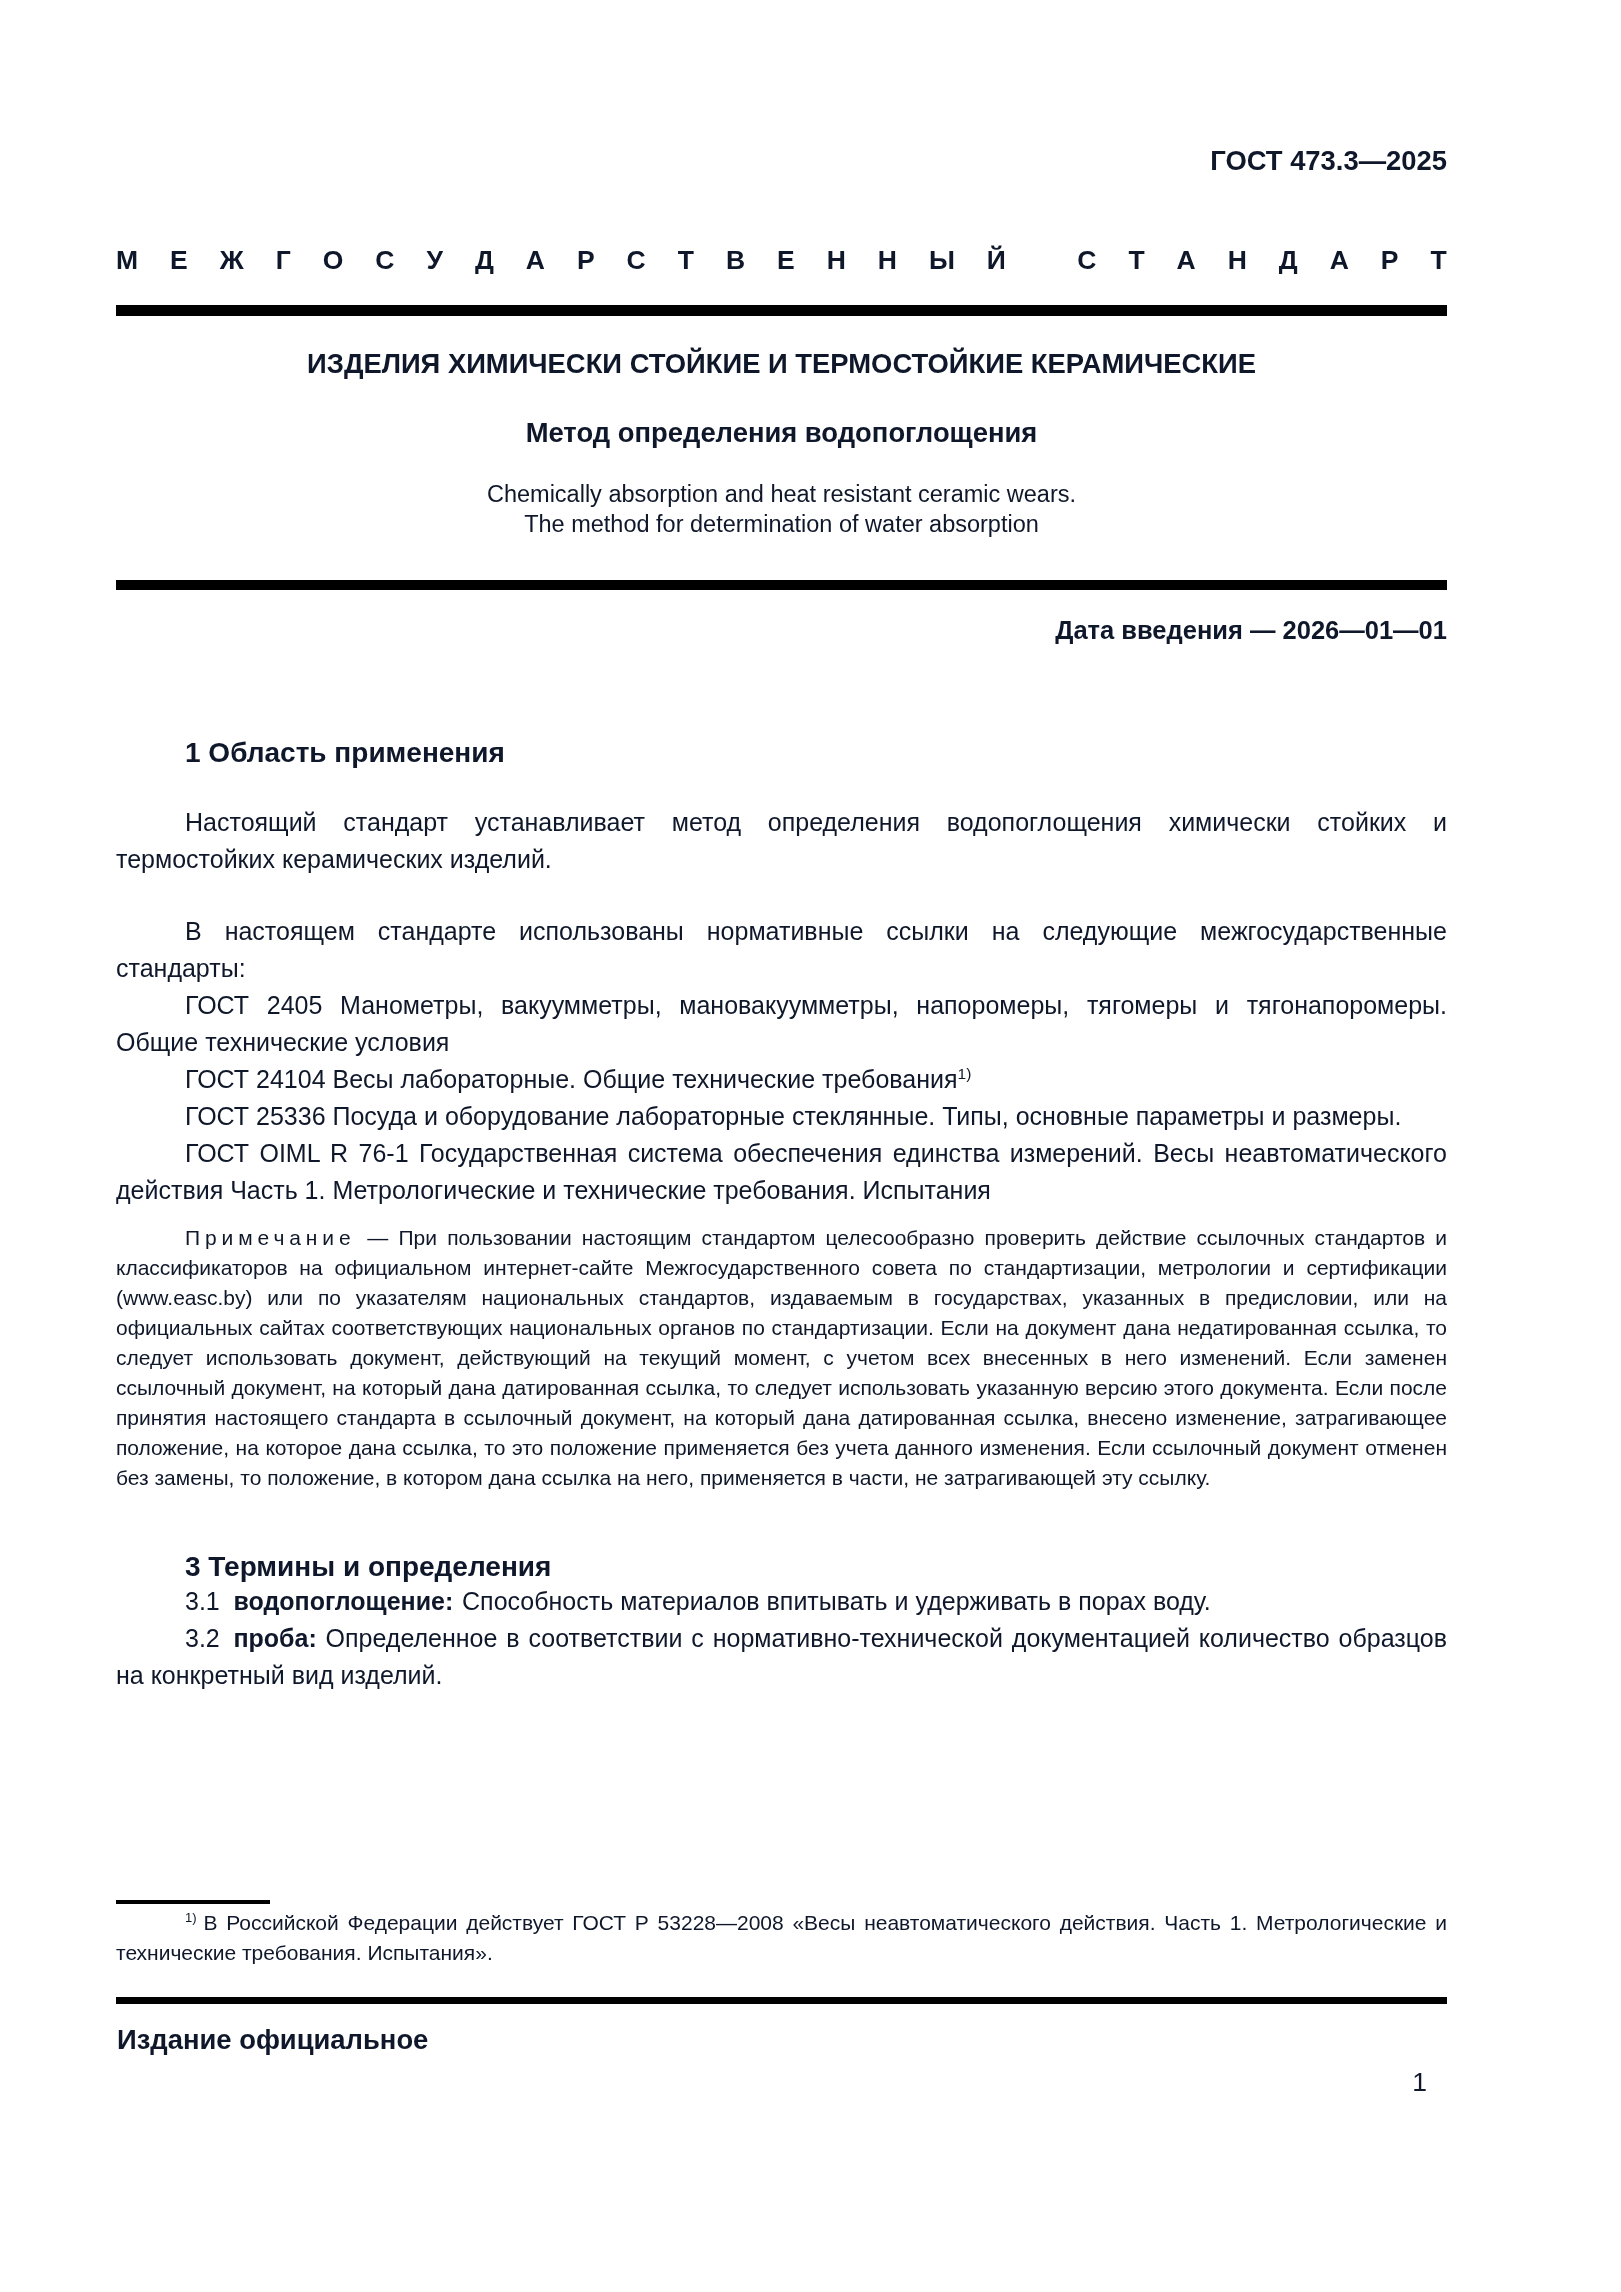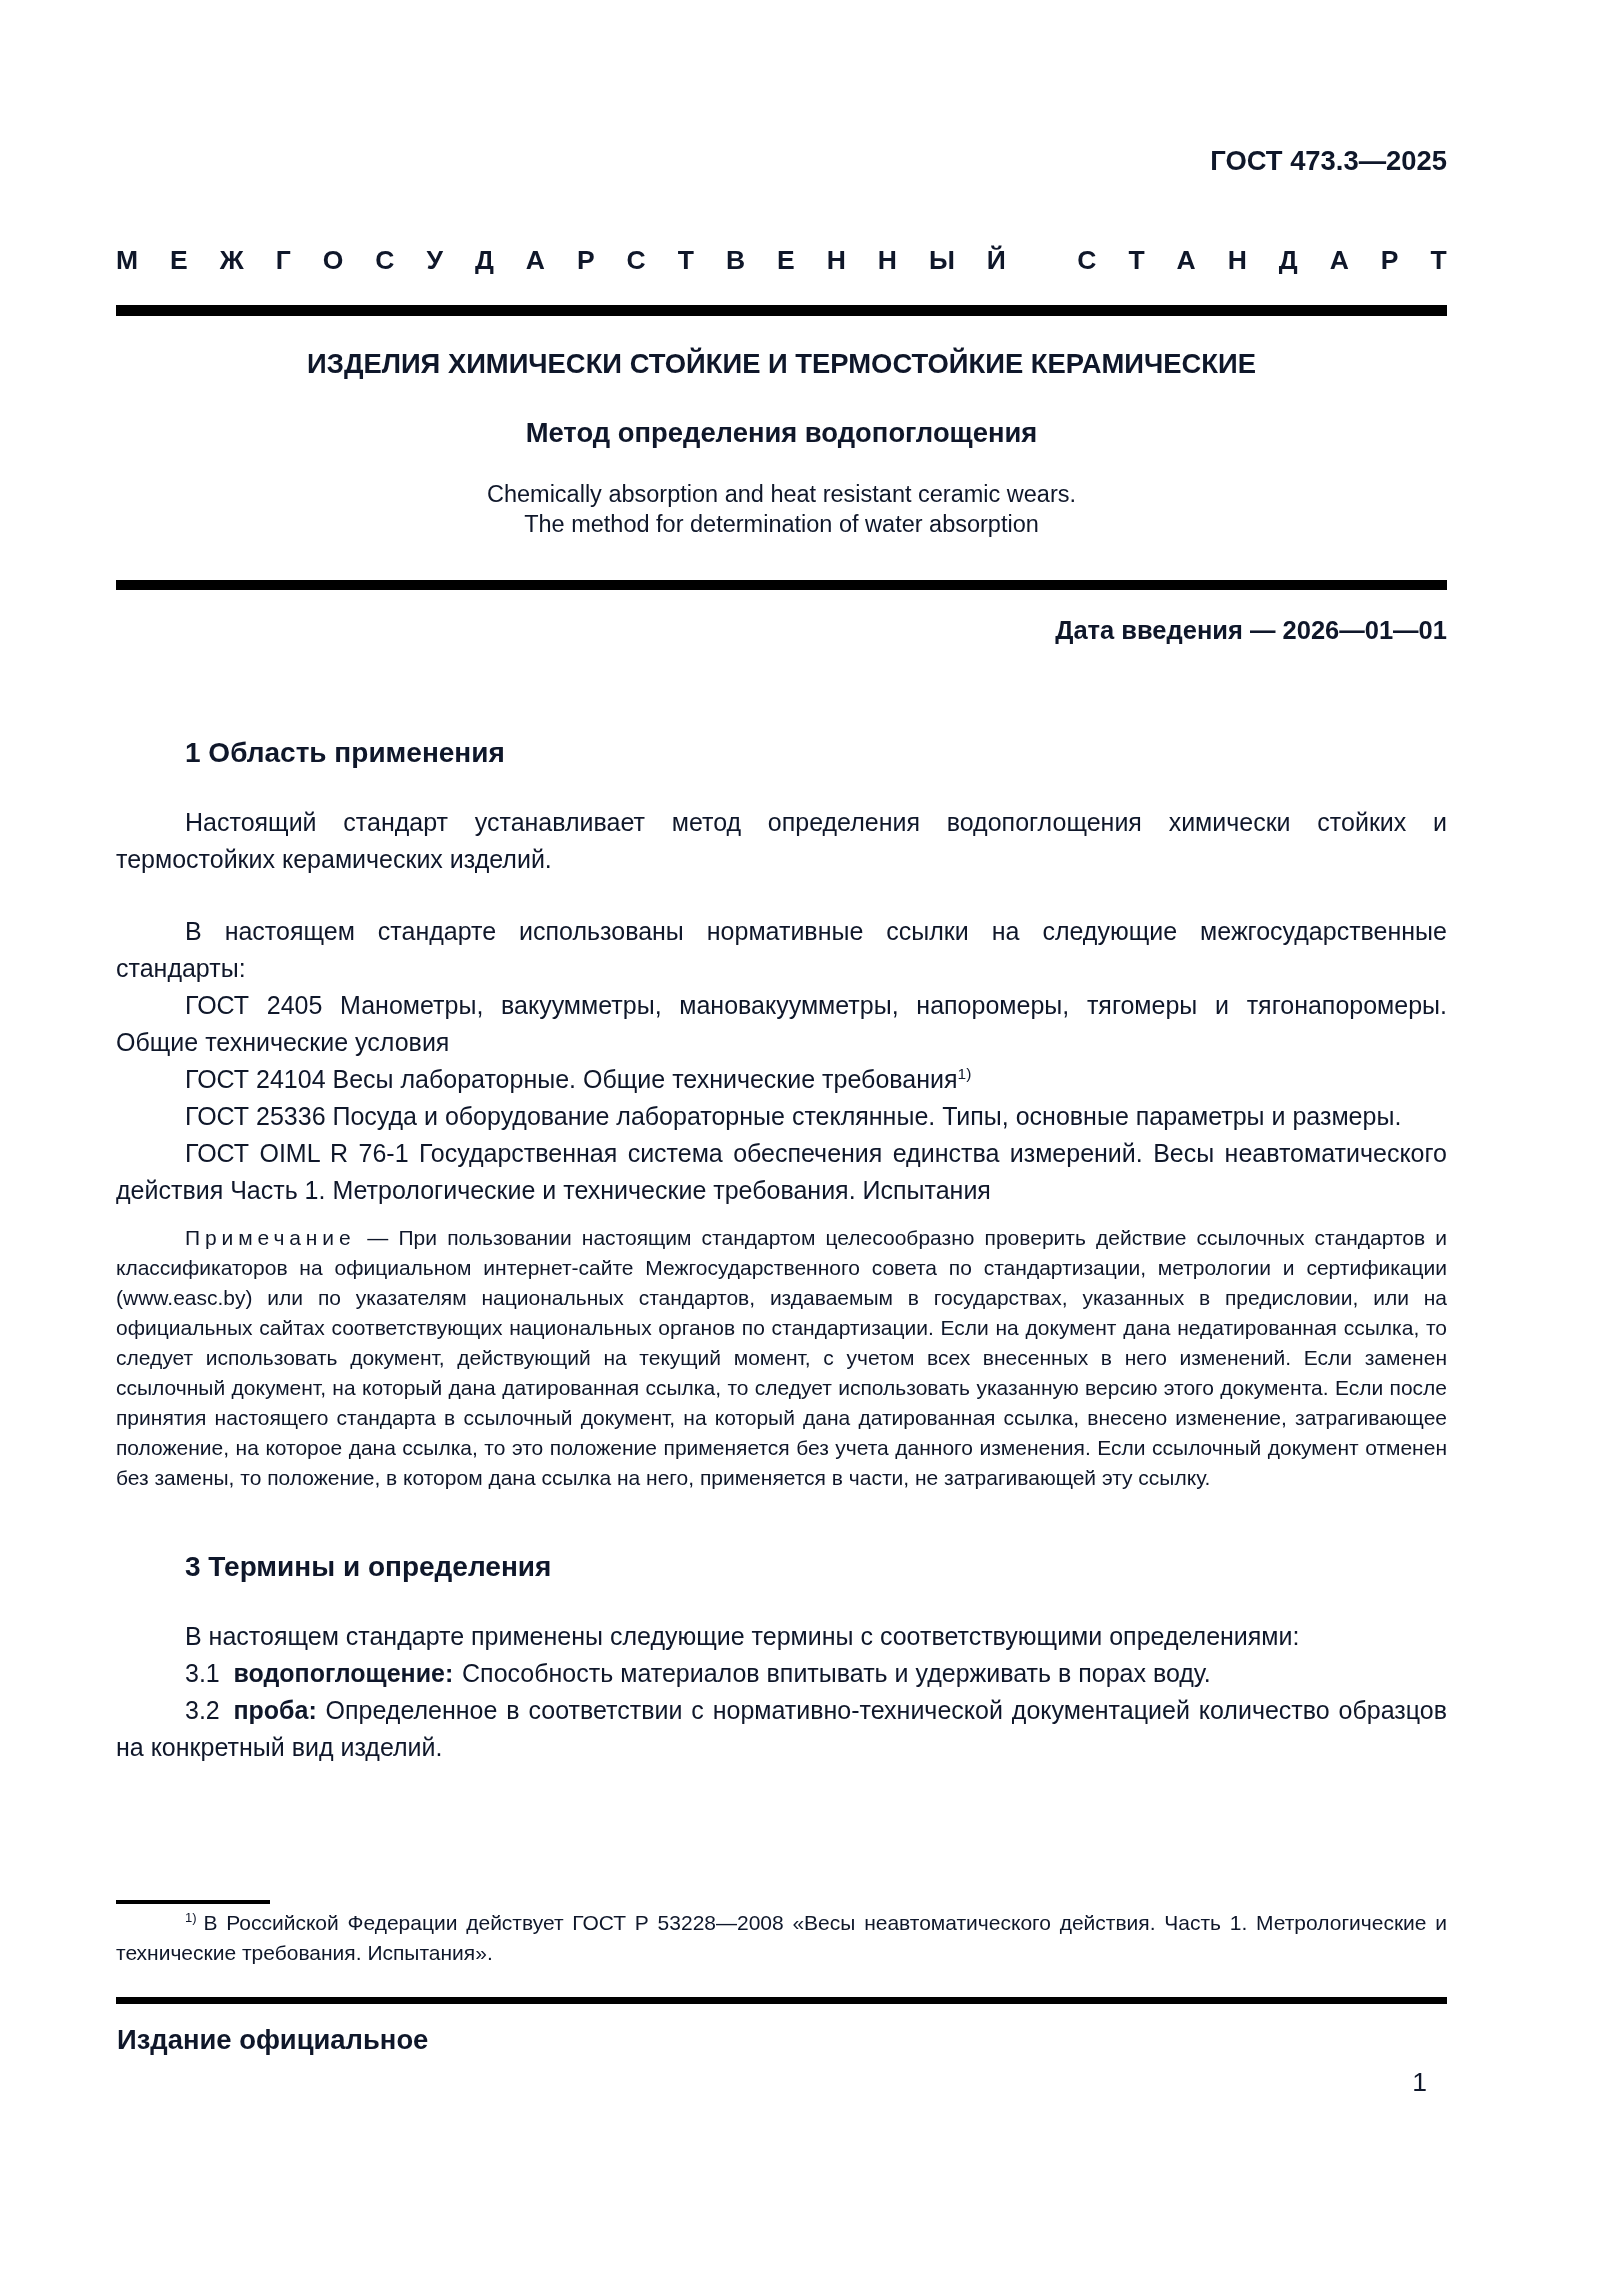--- a/index.html
+++ b/index.html
@@ -194,21 +194,20 @@
       <p>ГОСТ 2405 Манометры, вакуумметры, мановакуумметры, напоромеры, тягомеры и тягонапоромеры. Общие технические условия</p>
       <p><span>ГОСТ 24104 Весы лабораторные. Общие технические требования</span><sup>1)</sup></p>
       <p>ГОСТ 25336 Посуда и оборудование лабораторные стеклянные. Типы, основные параметры и размеры.</p>
       <p>ГОСТ OIML R 76-1 Государственная система обеспечения единства измерений. Весы неавтоматического действия Часть 1. Метрологические и технические требования. Испытания</p>
 
       <div class="note">
         <span class="note-label">Примечание</span><span class="note-body">— При пользовании настоящим стандартом целесообразно проверить действие ссылочных стандартов и классификаторов на официальном интернет-сайте Межгосударственного совета по стандартизации, метрологии и сертификации (www.easc.by) или по указателям национальных стандартов, издаваемым в государствах, указанных в предисловии, или на официальных сайтах соответствующих национальных органов по стандартизации. Если на документ дана недатированная ссылка, то следует использовать документ, действующий на текущий момент, с учетом всех внесенных в него изменений. Если заменен ссылочный документ, на который дана датированная ссылка, то следует использовать указанную версию этого документа. Если после принятия настоящего стандарта в ссылочный документ, на который дана датированная ссылка, внесено изменение, затрагивающее положение, на которое дана ссылка, то это положение применяется без учета данного изменения. Если ссылочный документ отменен без замены, то положение, в котором дана ссылка на него, применяется в части, не затрагивающей эту ссылку.</span>
       </div>
 
       <h2 class="sec sec3">3 Термины и определения</h2>
-      <p class="first">В настоящем стандарте применены следующие термины с соответствующими определениями:</p>
       <p><span class="term-num">3.1</span><span class="term-name">водопоглощение:</span><span>Способность материалов впитывать и удерживать в порах воду.</span></p>
       <p><span class="term-num">3.2</span><span class="term-name">проба:</span><span>Определенное в соответствии с нормативно-технической документацией количество образцов на конкретный вид изделий.</span></p>
 
     </div>
   </div>
 
   <div class="fn-separator"></div>
 
   <div class="footnote">
     <sup>1)</sup><span>В Российской Федерации действует ГОСТ Р 53228—2008 «Весы неавтоматического действия. Часть 1. Метрологические и технические требования. Испытания».</span>

